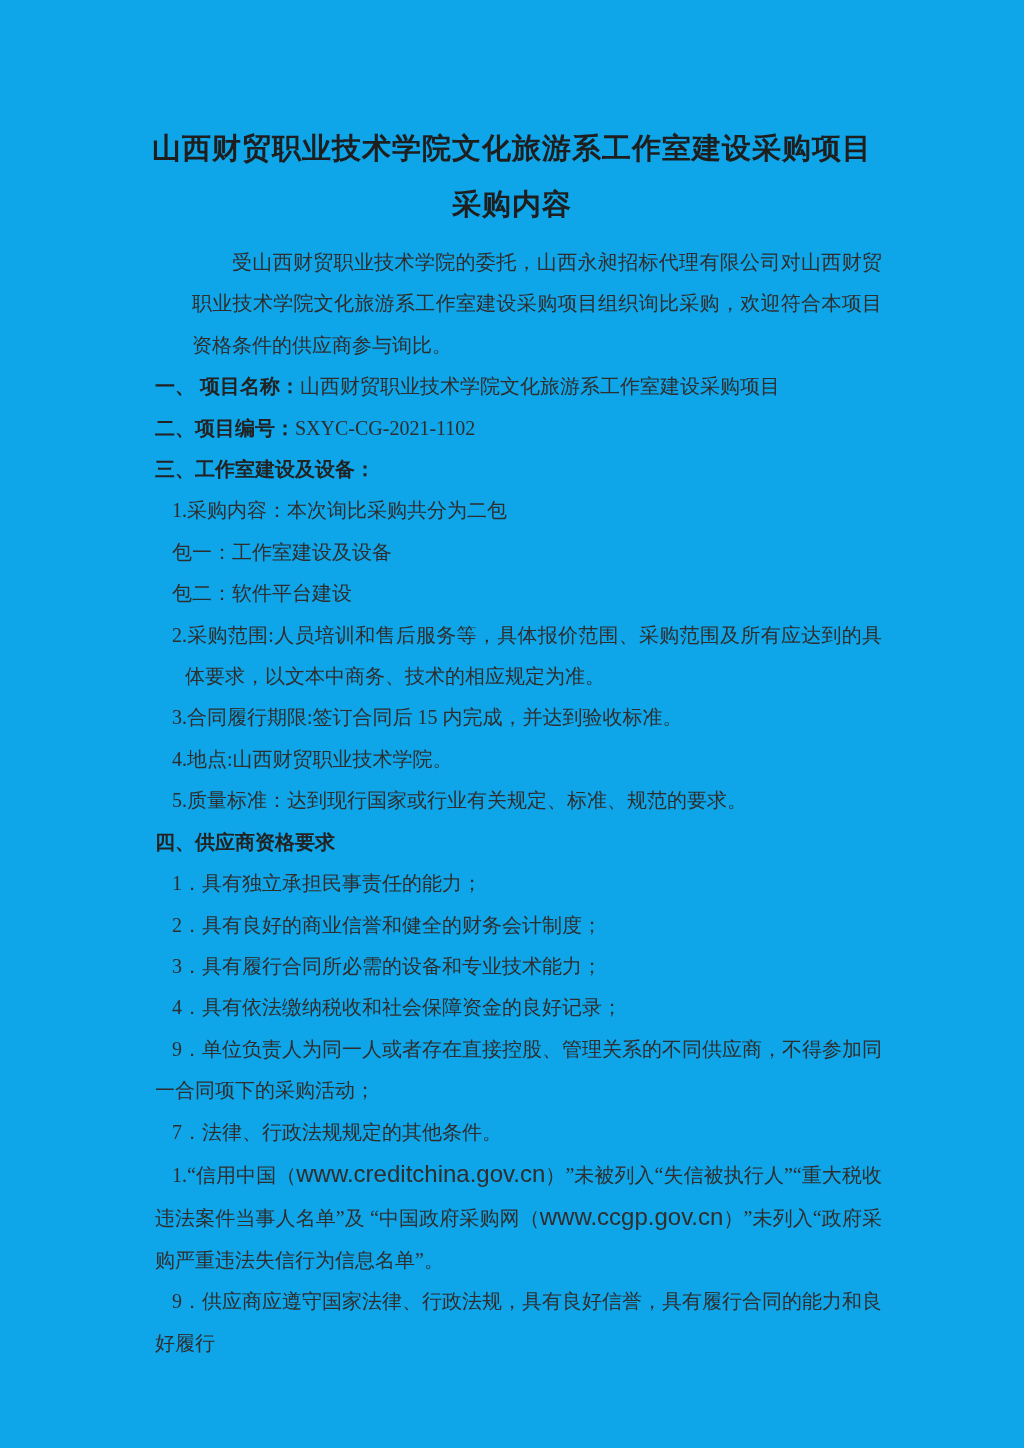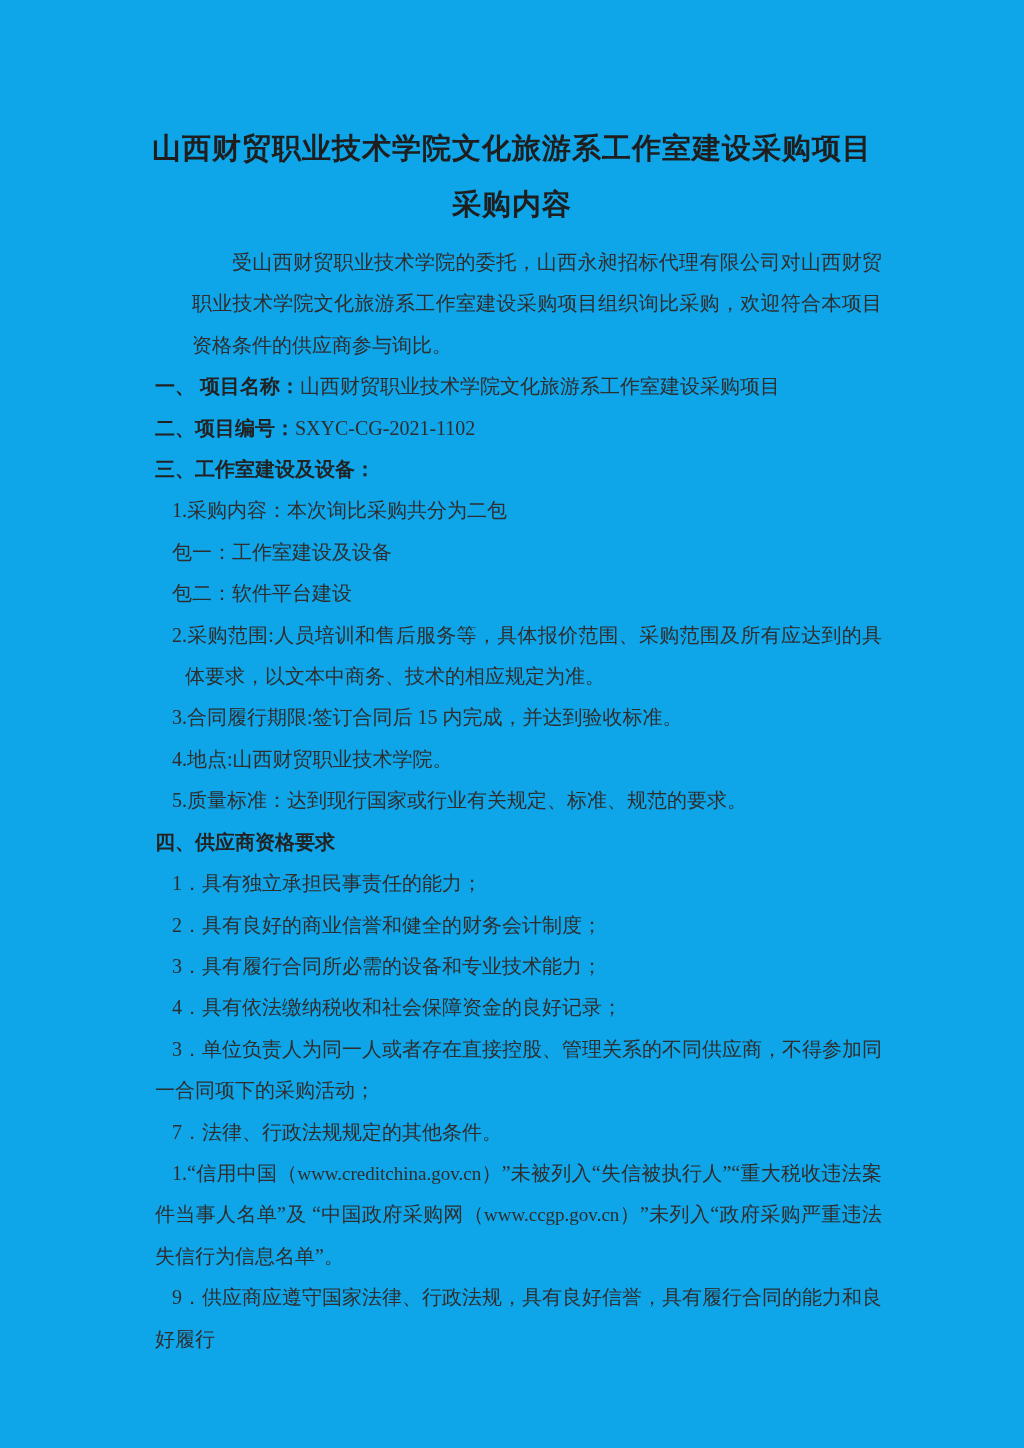--- a/index.html
+++ b/index.html
@@ -32,22 +32,22 @@
   
   .intro { margin-left:37px; text-indent:40px; }
   
   .sec { }
   .b { font-weight:700; color:#222; }
   
   .sub { margin-left:30px; text-indent:-13px; }
   
   .qitem { text-indent:17px; }
   .mono {
-    font-family:Liberation Serif, serif;
-    font-size:19px;
+    font-family:Liberation Sans, sans-serif;
+    font-size:24px;
   }
 </style>
 </head>
 <body>
 
 <div class="page">
 
   <header class="doc-title">
     <div>山西财贸职业技术学院文化旅游系工作室建设采购项目</div>
     <div>采购内容</div>
@@ -70,21 +70,21 @@
     <p class="sub">3.合同履行期限:签订合同后 15 内完成，并达到验收标准。</p>
     <p class="sub">4.地点:山西财贸职业技术学院。</p>
     <p class="sub">5.质量标准：达到现行国家或行业有关规定、标准、规范的要求。</p>
 
     <p class="sec"><span class="b">四、供应商资格要求</span></p>
 
     <p class="qitem">1．具有独立承担民事责任的能力；</p>
     <p class="qitem">2．具有良好的商业信誉和健全的财务会计制度；</p>
     <p class="qitem">3．具有履行合同所必需的设备和专业技术能力；</p>
     <p class="qitem">4．具有依法缴纳税收和社会保障资金的良好记录；</p>
-    <p class="qitem">3．单位负责人为同一人或者存在直接控股、管理关系的不同供应商，不得参加同一合同项下的采购活动；</p>
+    <p class="qitem">9．单位负责人为同一人或者存在直接控股、管理关系的不同供应商，不得参加同一合同项下的采购活动；</p>
     <p class="qitem">7．法律、行政法规规定的其他条件。</p>
 
     <p class="qitem"><span>1.“信用中国（</span><span class="mono">www.creditchina.gov.cn</span><span>）”未被列入“失信被执行人”“重大税收违法案件当事人名单”及 “中国政府采购网（</span><span class="mono">www.ccgp.gov.cn</span><span>）”未列入“政府采购严重违法失信行为信息名单”。</span></p>
 
     <p class="qitem">9．供应商应遵守国家法律、行政法规，具有良好信誉，具有履行合同的能力和良好履行</p>
 
   </main>
 </div>
 
 </body></html>

